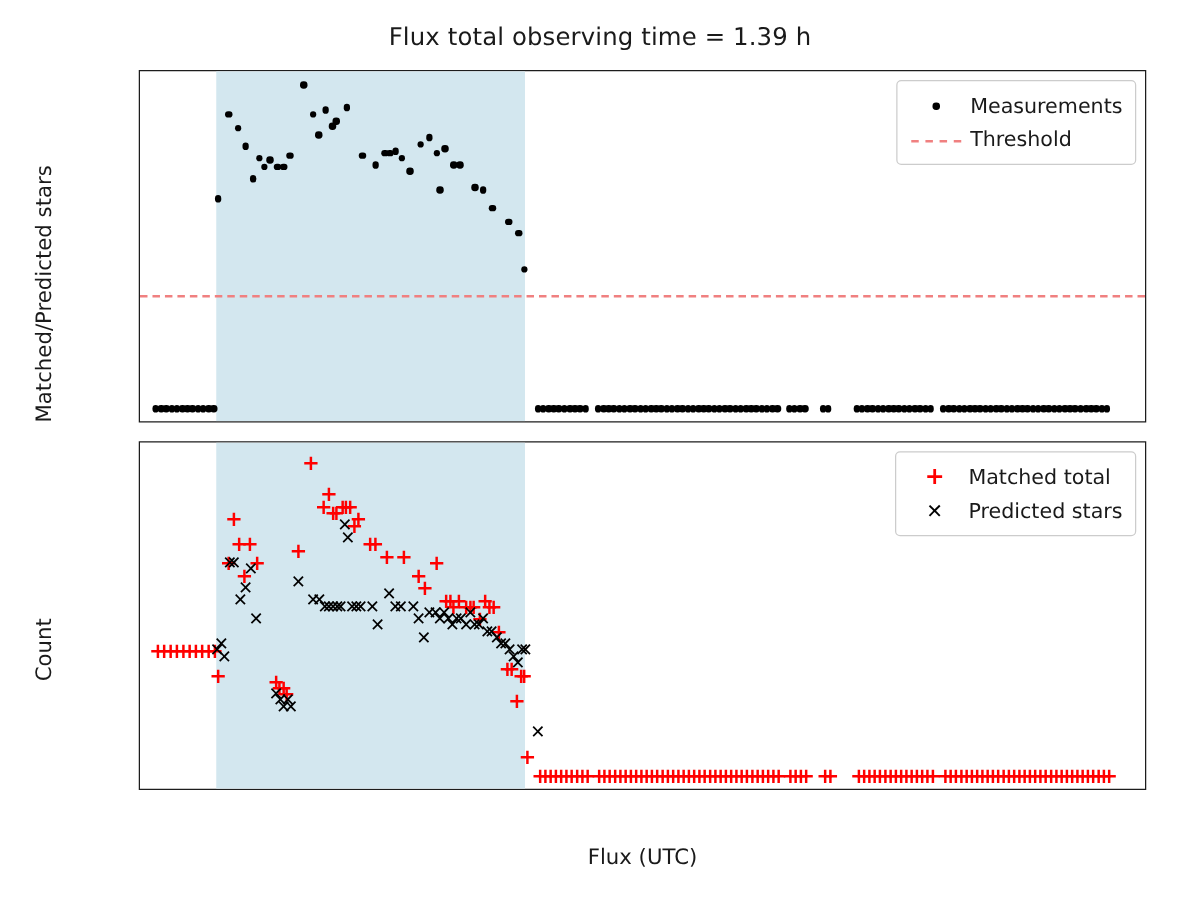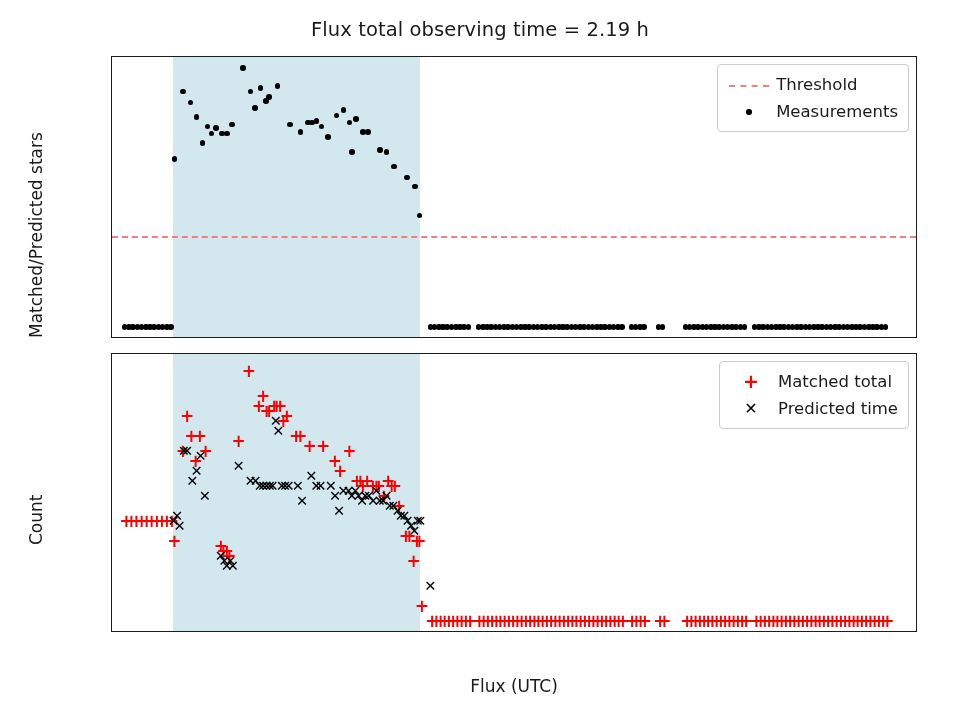--- a/index.html
+++ b/index.html
@@ -147,21 +147,21 @@
     color: #1a1a1a;
     padding-left: 4px;
     white-space: nowrap;
   }
 </style>
 </head>
 <body>
 
 <div id="figure">
 
-  <div id="suptitle">Flux total observing time = 2.19 h</div>
+  <div id="suptitle">Flux total observing time = 1.39 h</div>
 
   <div class="axes" id="axes-top">
     <div class="shade" id="shade-top" style="left: 7.56303%; width: 30.7773%; background: rgb(211, 231, 239);"></div>
     <div class="thresh-line" id="thresh-top" style="top: 63.8436%; border-top-color: rgb(240, 128, 128);"></div>
     <div id="top-points">
         <div class="pt" style="left: 1.57563%; top: 96.4169%; background: rgb(0, 0, 0);"></div>
         <div class="pt" style="left: 2.10084%; top: 96.4169%; background: rgb(0, 0, 0);"></div>
         <div class="pt" style="left: 2.62605%; top: 96.4169%; background: rgb(0, 0, 0);"></div>
         <div class="pt" style="left: 3.15126%; top: 96.4169%; background: rgb(0, 0, 0);"></div>
         <div class="pt" style="left: 3.67647%; top: 96.4169%; background: rgb(0, 0, 0);"></div>
@@ -325,26 +325,26 @@
         <div class="xtick" style="left: 45.9034%;"></div>
         <div class="xtick" style="left: 56.4076%;"></div>
         <div class="xtick" style="left: 66.9118%;"></div>
         <div class="xtick" style="left: 77.416%;"></div>
         <div class="xtick" style="left: 87.9202%;"></div>
         <div class="xtick" style="left: 98.4244%;"></div>
       </div>
 
     <div class="legend" id="legend-top">
       <div class="leg-row">
+        <span class="leg-key dot"></span>
+        <span class="leg-lab">Measurements</span>
+      </div>
+      <div class="leg-row">
         <span class="leg-key dash"></span>
         <span class="leg-lab">Threshold</span>
-      </div>
-      <div class="leg-row">
-        <span class="leg-key dot"></span>
-        <span class="leg-lab">Measurements</span>
       </div>
     </div>
   </div>
   <div class="ylabel" id="ylabel-top">Matched/Predicted stars</div>
 
   <div class="axes" id="axes-bot">
     <div class="shade" id="shade-bot" style="left: 7.56303%; width: 30.7773%; background: rgb(211, 231, 239);"></div>
     <div id="bot-points">
         <div class="mk plus" style="left: 1.78571%; top: 60.3604%;">
           <span style="color: rgb(255, 0, 0);">+</span>
@@ -1009,20 +1009,20 @@
         <div class="xtick" style="left: 98.4244%;"></div>
       </div>
 
     <div class="legend" id="legend-bot">
       <div class="leg-row">
         <span class="leg-key plus">+</span>
         <span class="leg-lab">Matched total</span>
       </div>
       <div class="leg-row">
         <span class="leg-key cross">✕</span>
-        <span class="leg-lab">Predicted time</span>
+        <span class="leg-lab">Predicted stars</span>
       </div>
     </div>
   </div>
   <div class="ylabel" id="ylabel-bot">Count</div>
 
   <div id="xlabel">Flux (UTC)</div>
 </div>
 
 </body></html>

